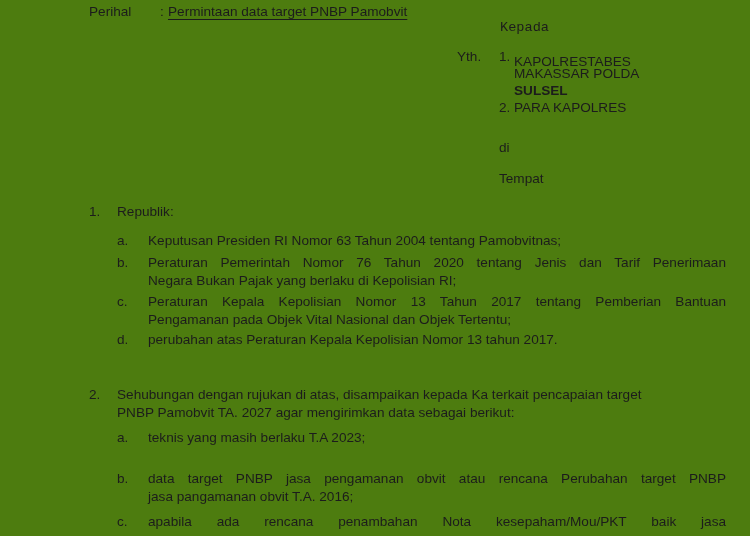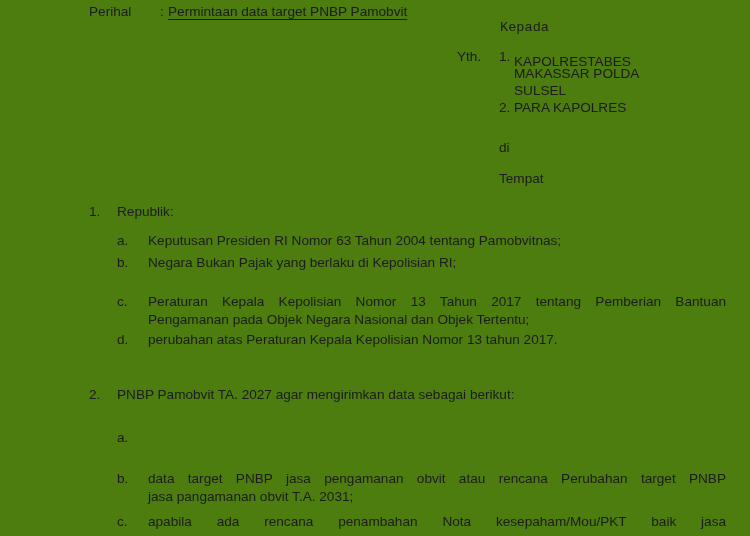--- a/index.html
+++ b/index.html
@@ -74,68 +74,71 @@
   <span class="abs perihal-colon">:</span>
   <span class="abs perihal-value">Permintaan data target PNBP Pamobvit</span>
 
   <span class="abs kepada">Kepada</span>
   <span class="abs yth">Yth.</span>
 
   <div>
     <span class="addr-num" style="left:499px; top:49px;">1.</span>
     <span class="addr-line" style="left:514px; top:54px;text-align:center;">KAPOLRESTABES</span>
     <span class="addr-line" style="left:514px; top:66px;">MAKASSAR POLDA</span>
-    <span class="addr-line" style="left:514px; top:83px;">SULSEL</span>
+    <span class="addr-line" style="left:514px; top:83px;font-weight:bold;">SULSEL</span>
     <span class="addr-num" style="left:499px; top:100px;">2.</span>
     <span class="addr-line" style="left:514px; top:100px;">PARA KAPOLRES</span>
   </div>
 
   <span class="abs di">di</span>
   <span class="abs tempat">Tempat</span>
 
   <div>
     <span class="sec-num" style="left:89px; top:204px;">1.</span>
     <span class="sec-text" style="left:117px; top:203px;">Republik:</span>
 
     <span class="item-letter" style="left:117px; top:233px;">a.</span>
     <div class="item-text" style="left:148px; top:232px;">
       <span class="line">Keputusan Presiden RI Nomor 63 Tahun 2004 tentang Pamobvitnas;</span>
     </div>
 
     <span class="item-letter" style="left:117px; top:255px;">b.</span>
     <div class="item-text" style="left:148px; top:254px; width:578px;">
+      <span class="justify-line">Peraturan Pemerintah Nomor 76 Tahun 2020 tentang Jenis dan Tarif Penerimaan</span>
       <span class="line">Negara Bukan Pajak yang berlaku di Kepolisian RI;</span>
     </div>
 
     <span class="item-letter" style="left:117px; top:294px;">c.</span>
     <div class="item-text" style="left:148px; top:293px; width:578px;">
       <span class="justify-line">Peraturan Kepala Kepolisian Nomor 13 Tahun 2017 tentang Pemberian Bantuan</span>
-      <span class="line">Pengamanan pada Objek Negara Nasional dan Objek Tertentu;</span>
+      <span class="line">Pengamanan pada Objek Vital Nasional dan Objek Tertentu;</span>
     </div>
 
     <span class="item-letter" style="left:117px; top:332px;">d.</span>
     <div class="item-text" style="left:148px; top:331px; width:578px;">
       <span class="line">perubahan atas Peraturan Kepala Kepolisian Nomor 13 tahun 2017.</span>
     </div>
   </div>
 
   <div>
     <span class="sec-num" style="left:89px; top:387px;">2.</span>
     <div class="sec-text" style="left:117px; top:386px;">
+      <span class="line" style="display:block; white-space:nowrap;">Sehubungan dengan rujukan di atas, disampaikan kepada Ka terkait pencapaian target</span>
       <span class="line" style="display:block; white-space:nowrap;">PNBP Pamobvit TA. 2027  agar mengirimkan data sebagai berikut:</span>
     </div>
 
     <span class="item-letter" style="left:117px; top:430px;">a.</span>
     <div class="item-text" style="left:148px; top:429px; width:578px;">
+      <span class="line">teknis yang masih berlaku T.A 2023;</span>
     </div>
 
     <span class="item-letter" style="left:117px; top:471px;">b.</span>
     <div class="item-text" style="left:148px; top:470px; width:578px;">
       <span class="justify-line">data target PNBP jasa pengamanan obvit atau rencana Perubahan target PNBP</span>
-      <span class="line">jasa pangamanan obvit T.A. 2031;</span>
+      <span class="line">jasa pangamanan obvit T.A. 2016;</span>
     </div>
 
     <span class="item-letter" style="left:117px; top:514px;">c.</span>
     <div class="item-text" style="left:148px; top:513px; width:578px;">
       <span class="justify-line">apabila ada rencana penambahan Nota kesepaham/Mou/PKT baik jasa</span>
     </div>
   </div>
 
 </div>
 

